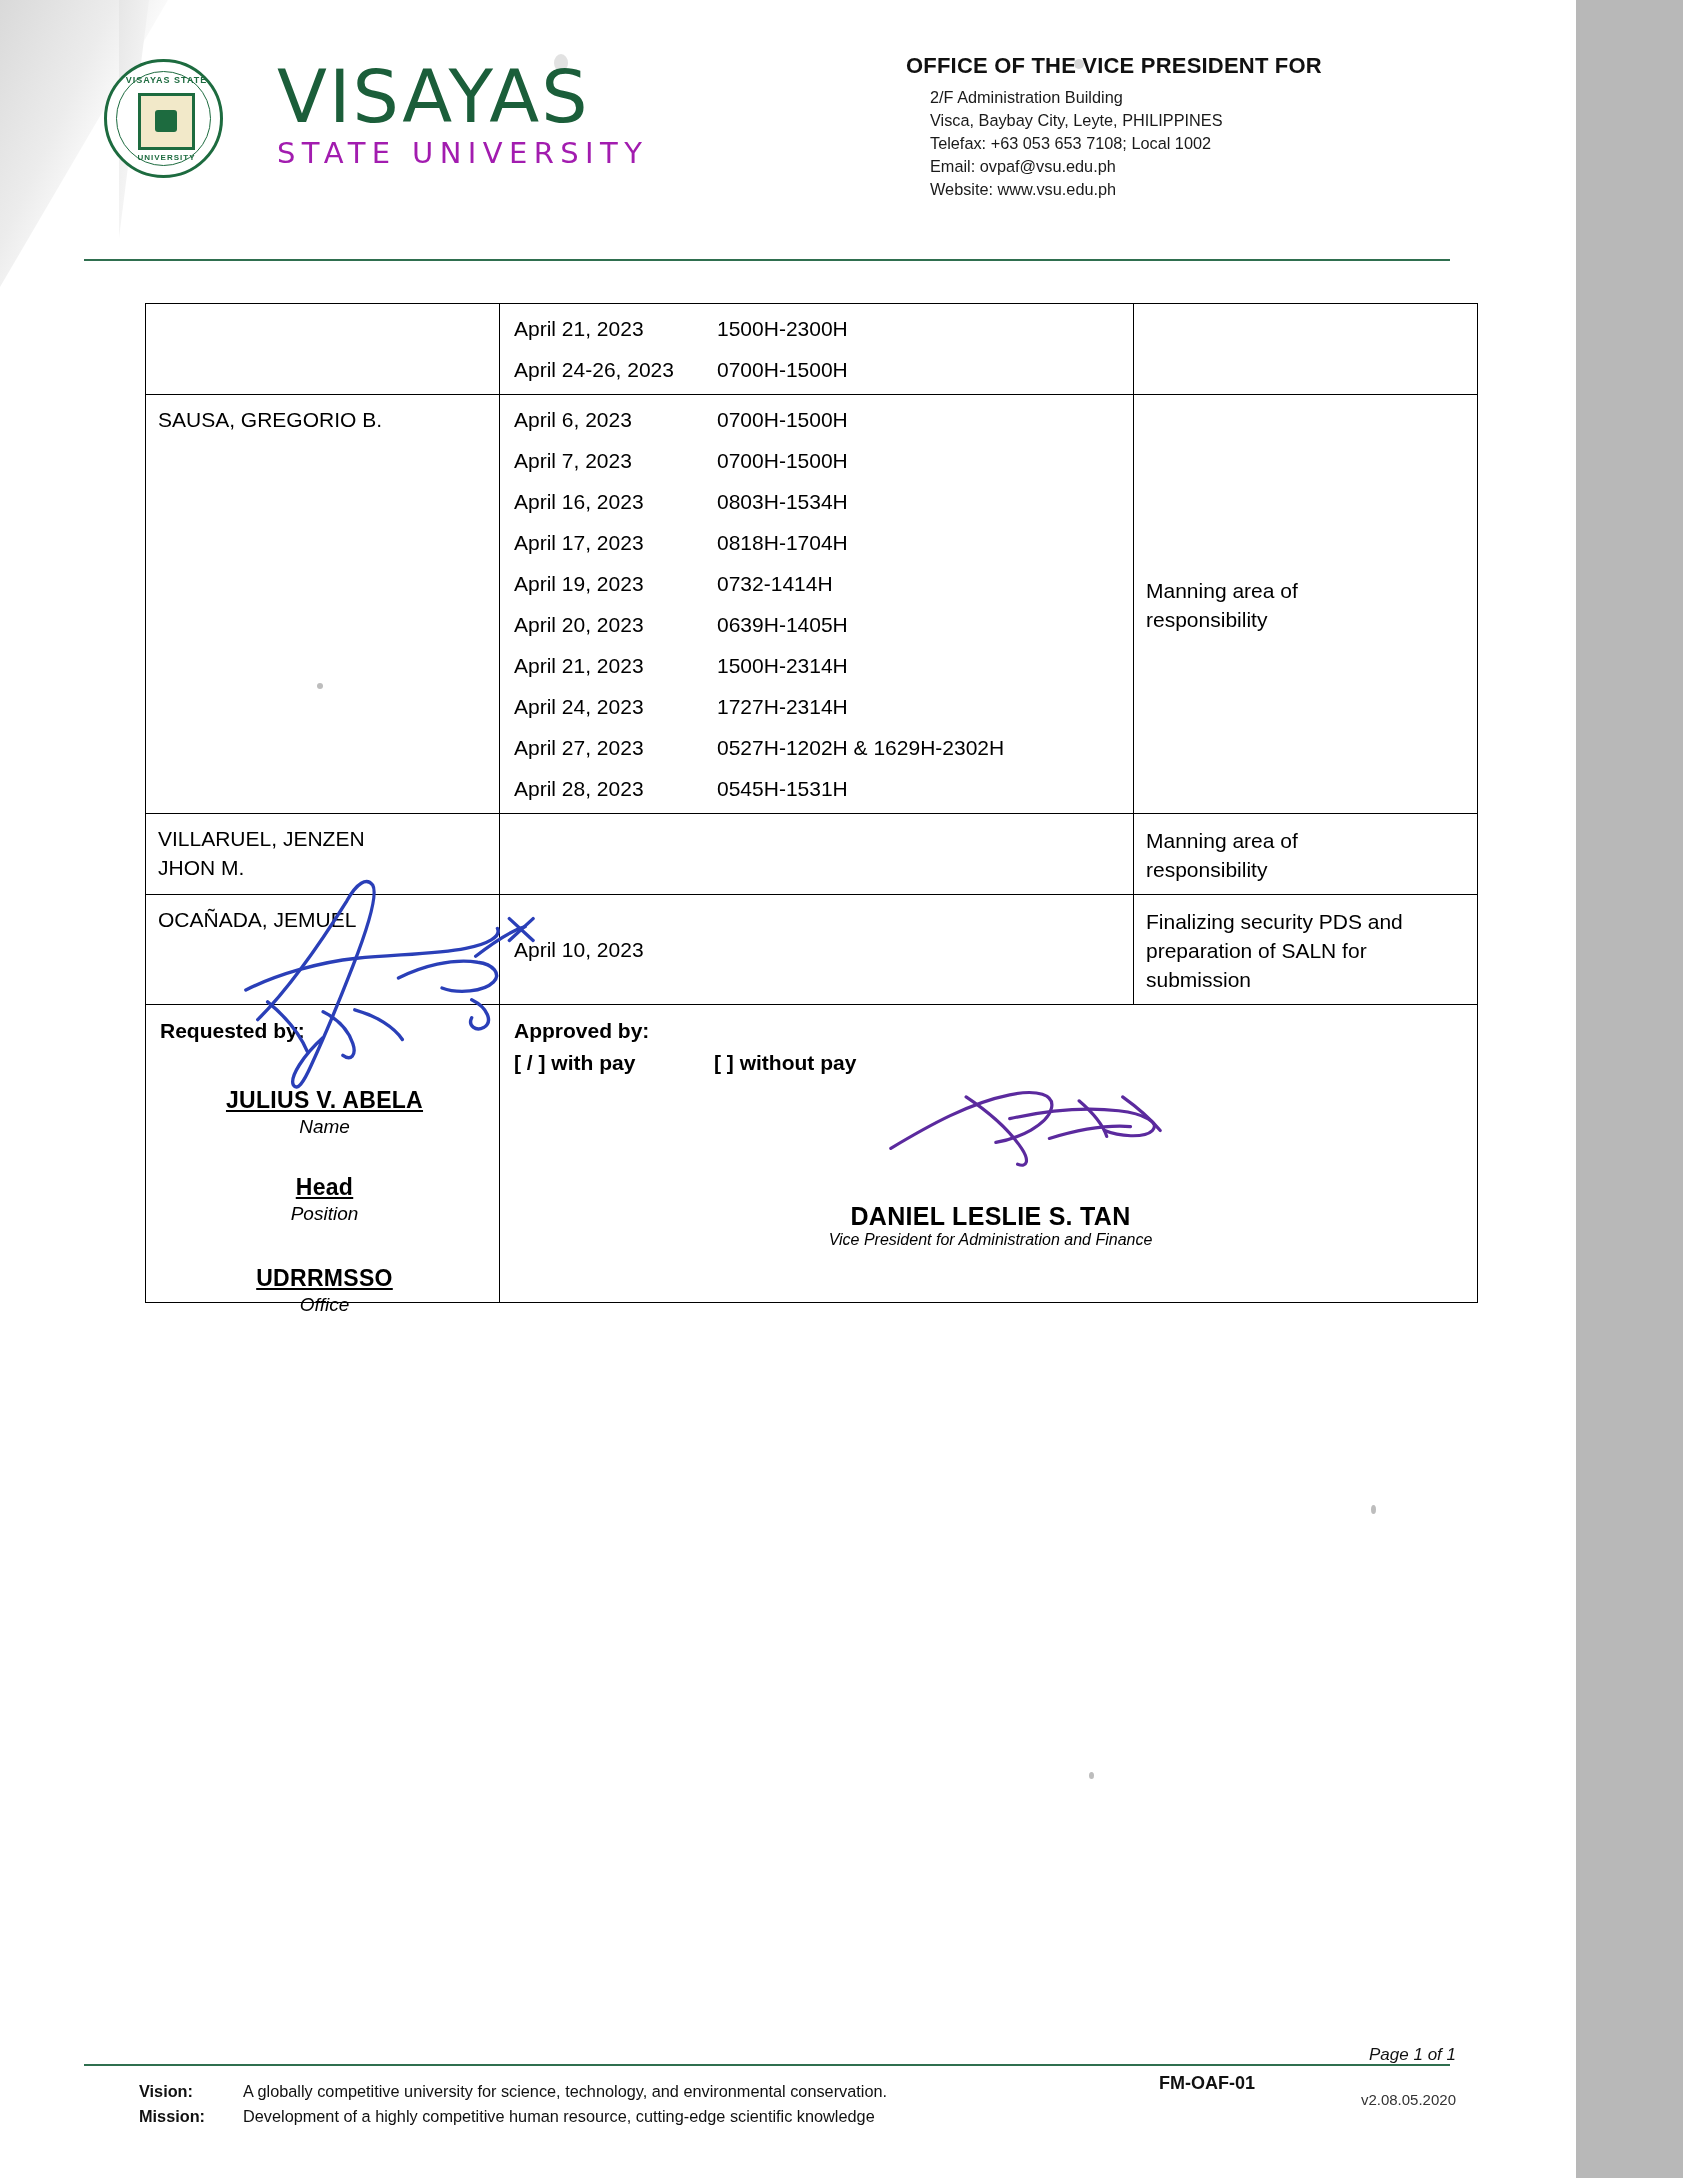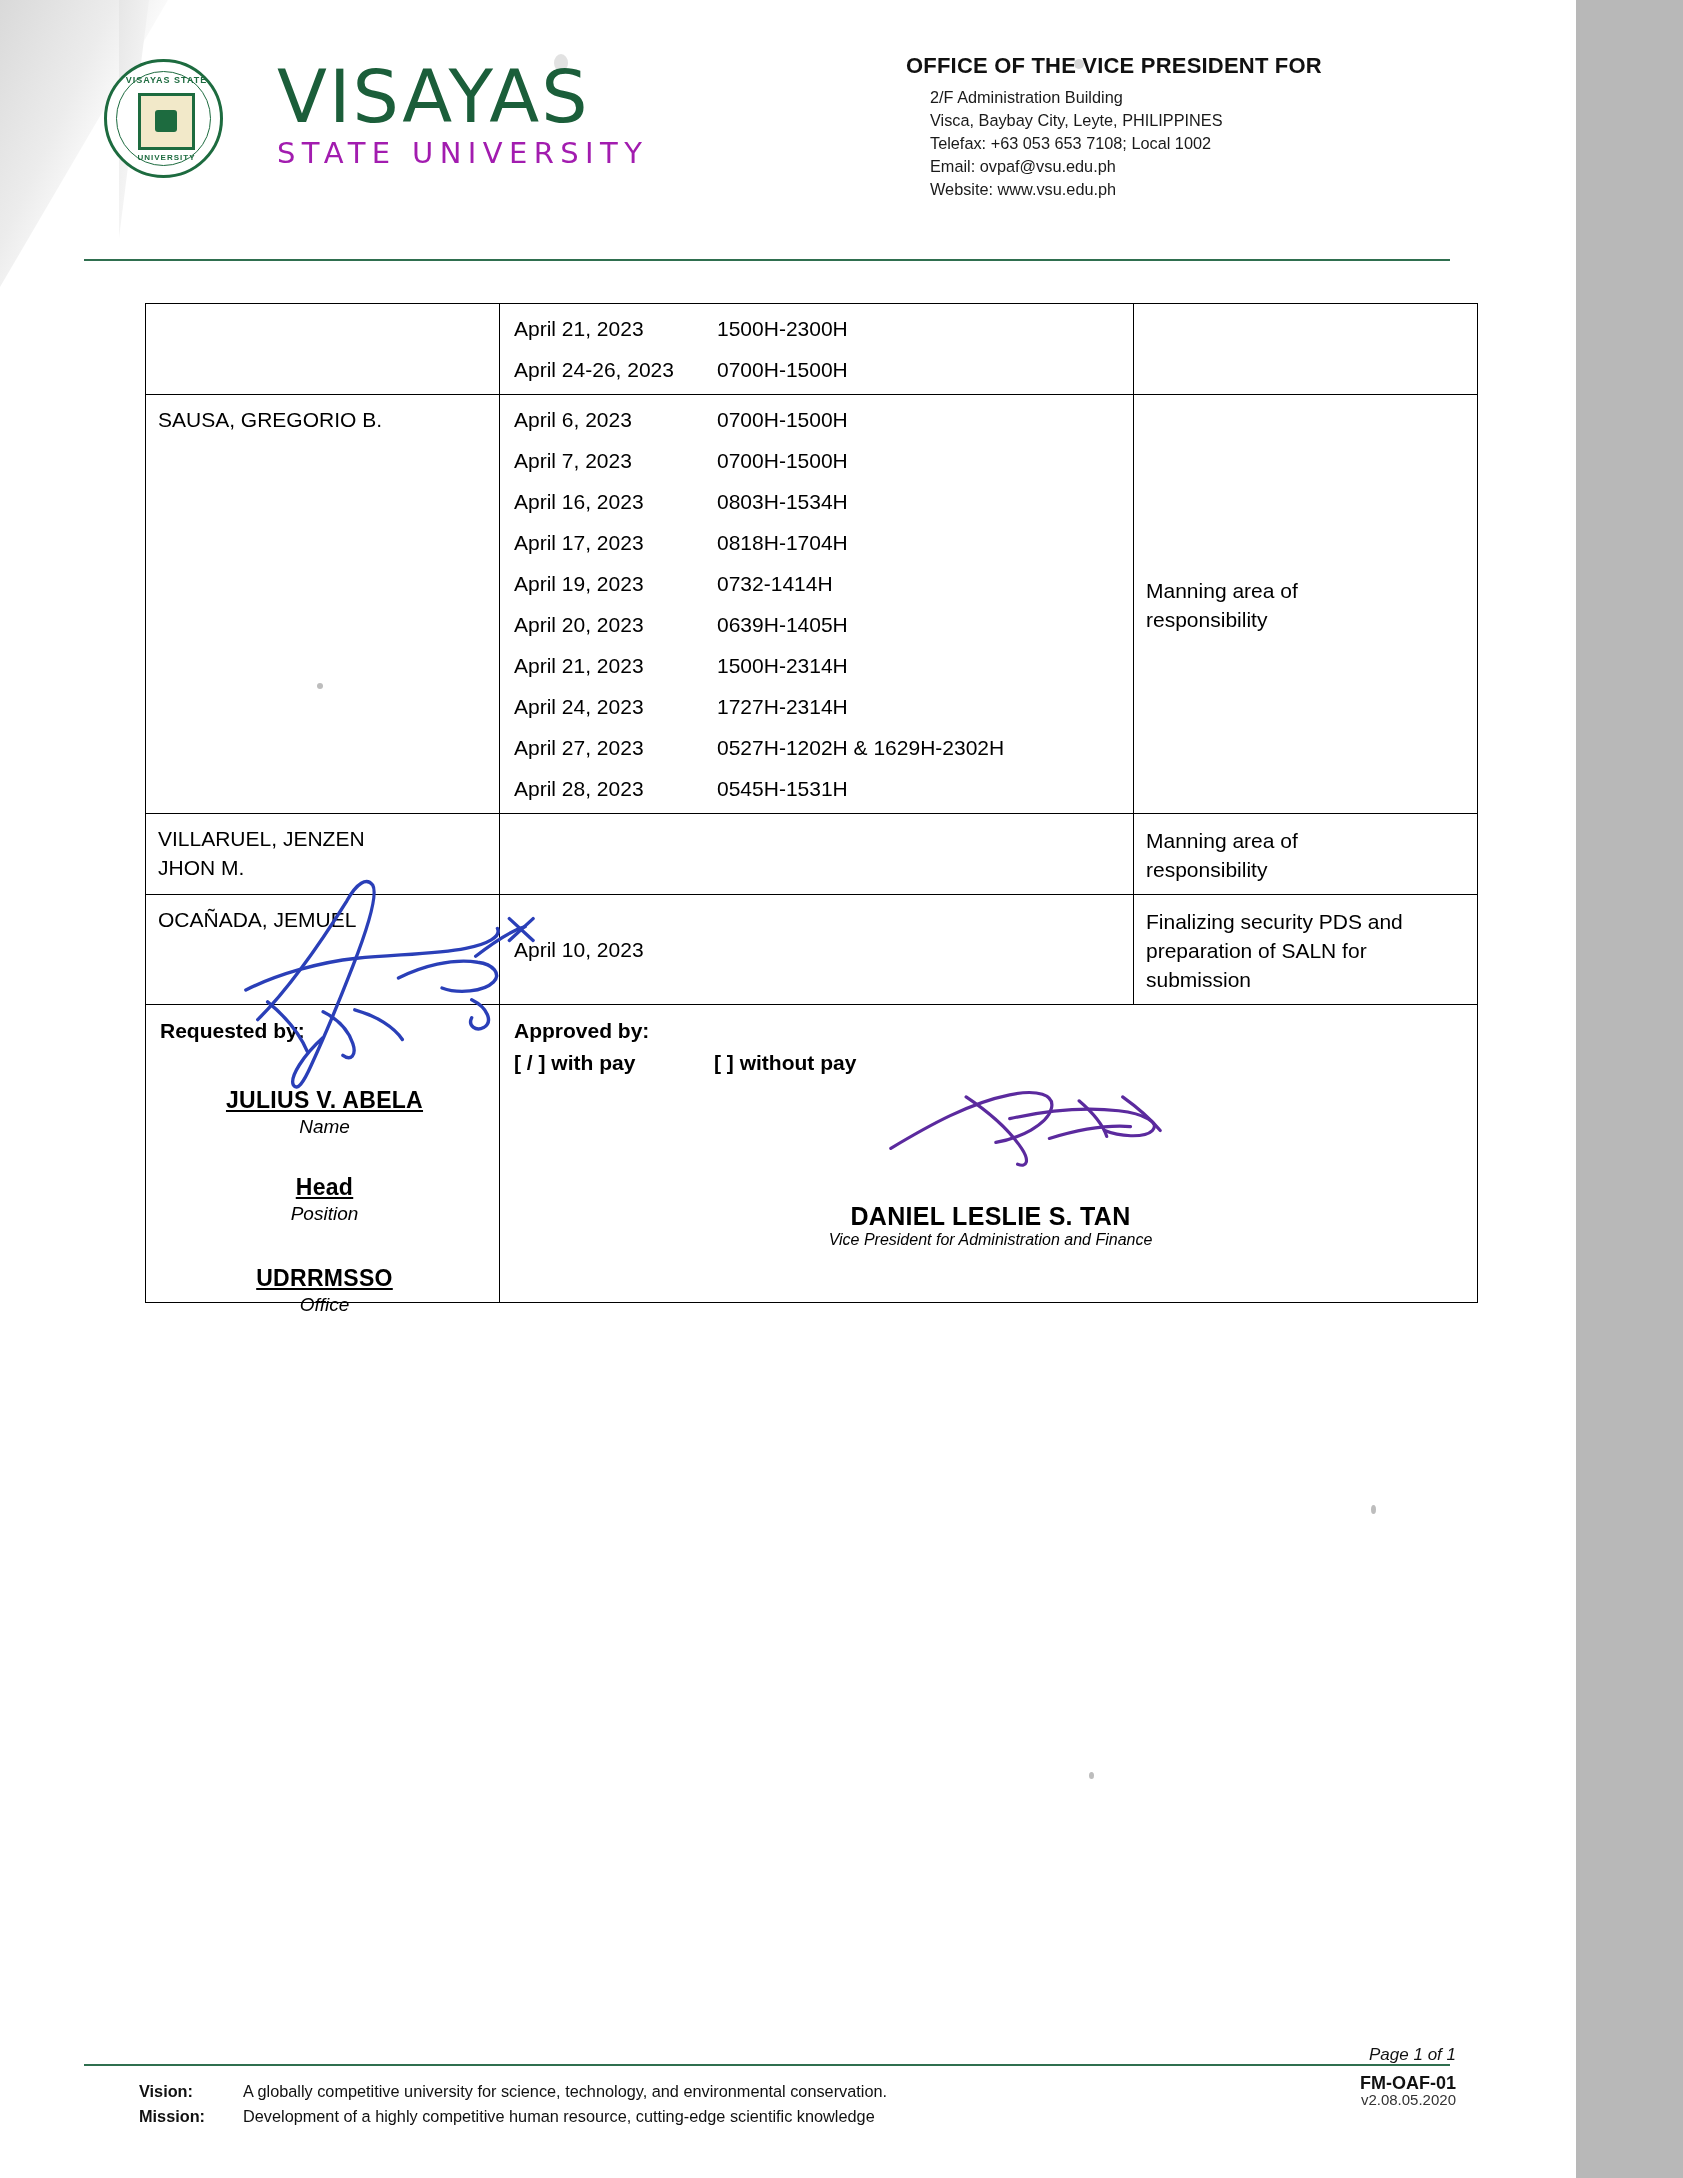--- a/index.html
+++ b/index.html
@@ -289,21 +289,20 @@
     font-size: 17px;
     text-align: right;
     width: 297px;
   }
   .fm-code {
     position: absolute;
     right: 0;
     top: -6px;
     font-weight: bold;
     font-size: 18px;
-    text-align: right;
     width: 297px;
   }
   .fm-rev {
     position: absolute;
     right: 0;
     top: 12px;
     font-size: 15px;
     text-align: right;
     width: 297px;
     color: #333;

